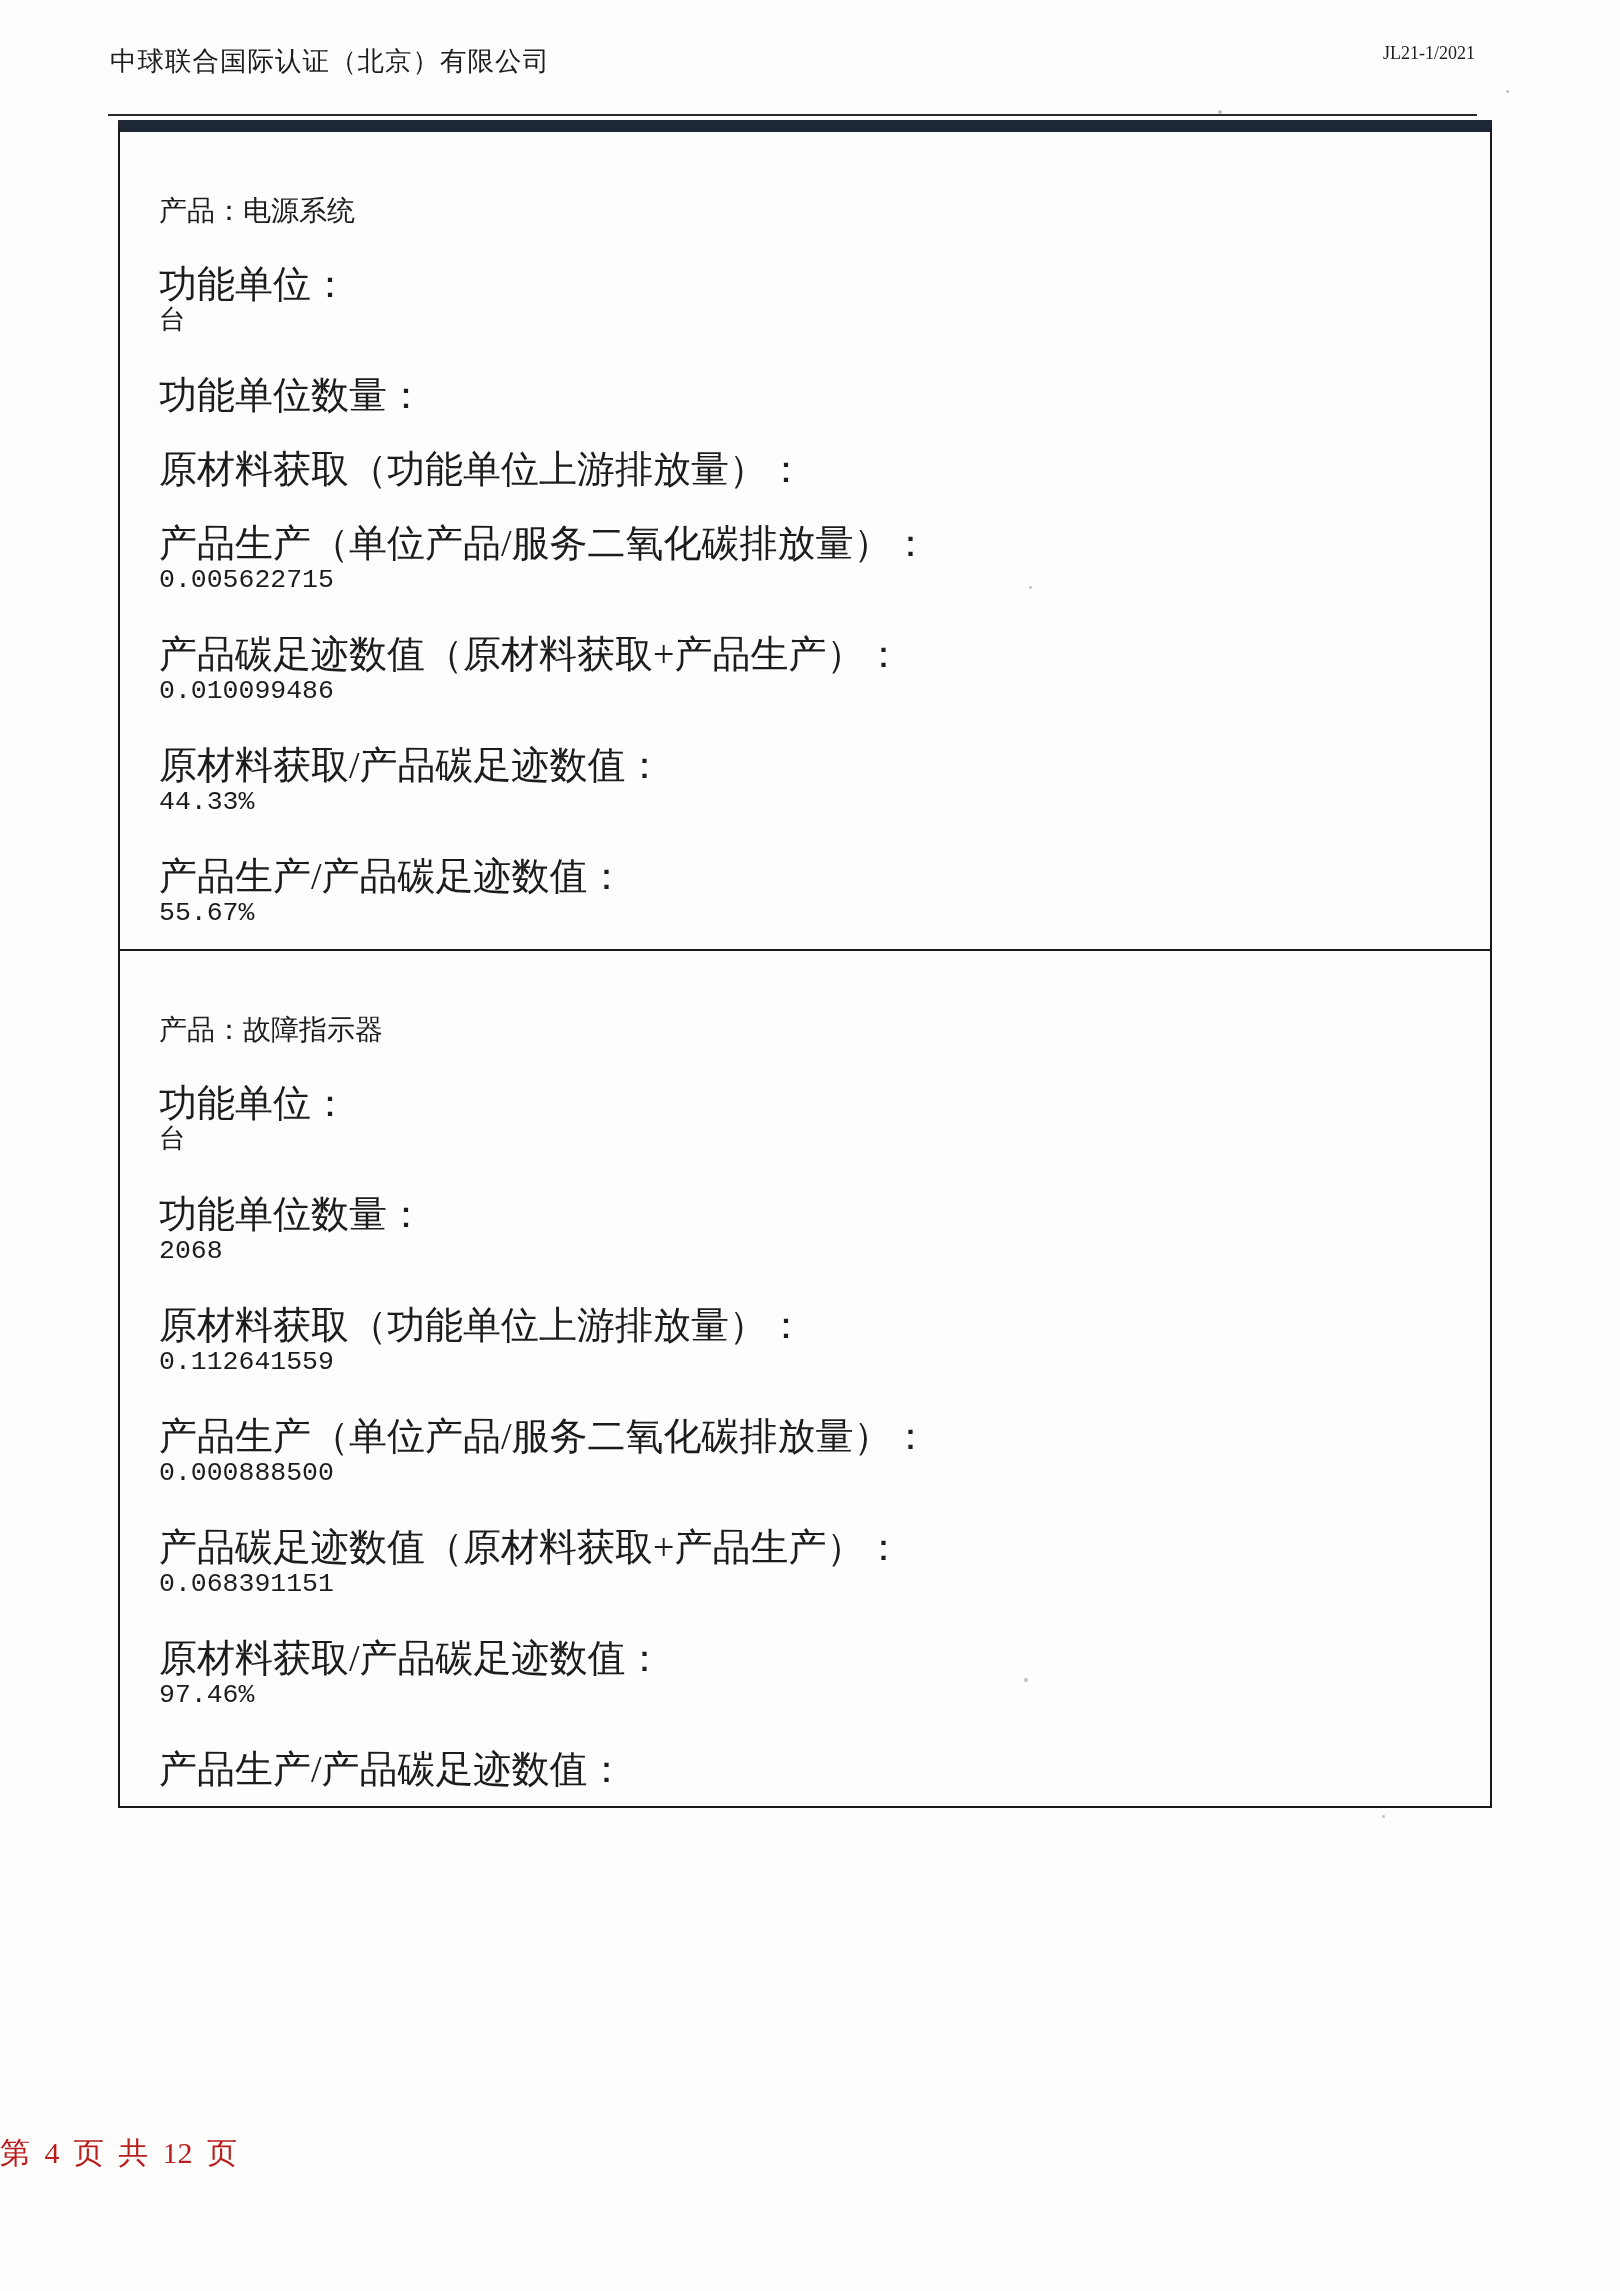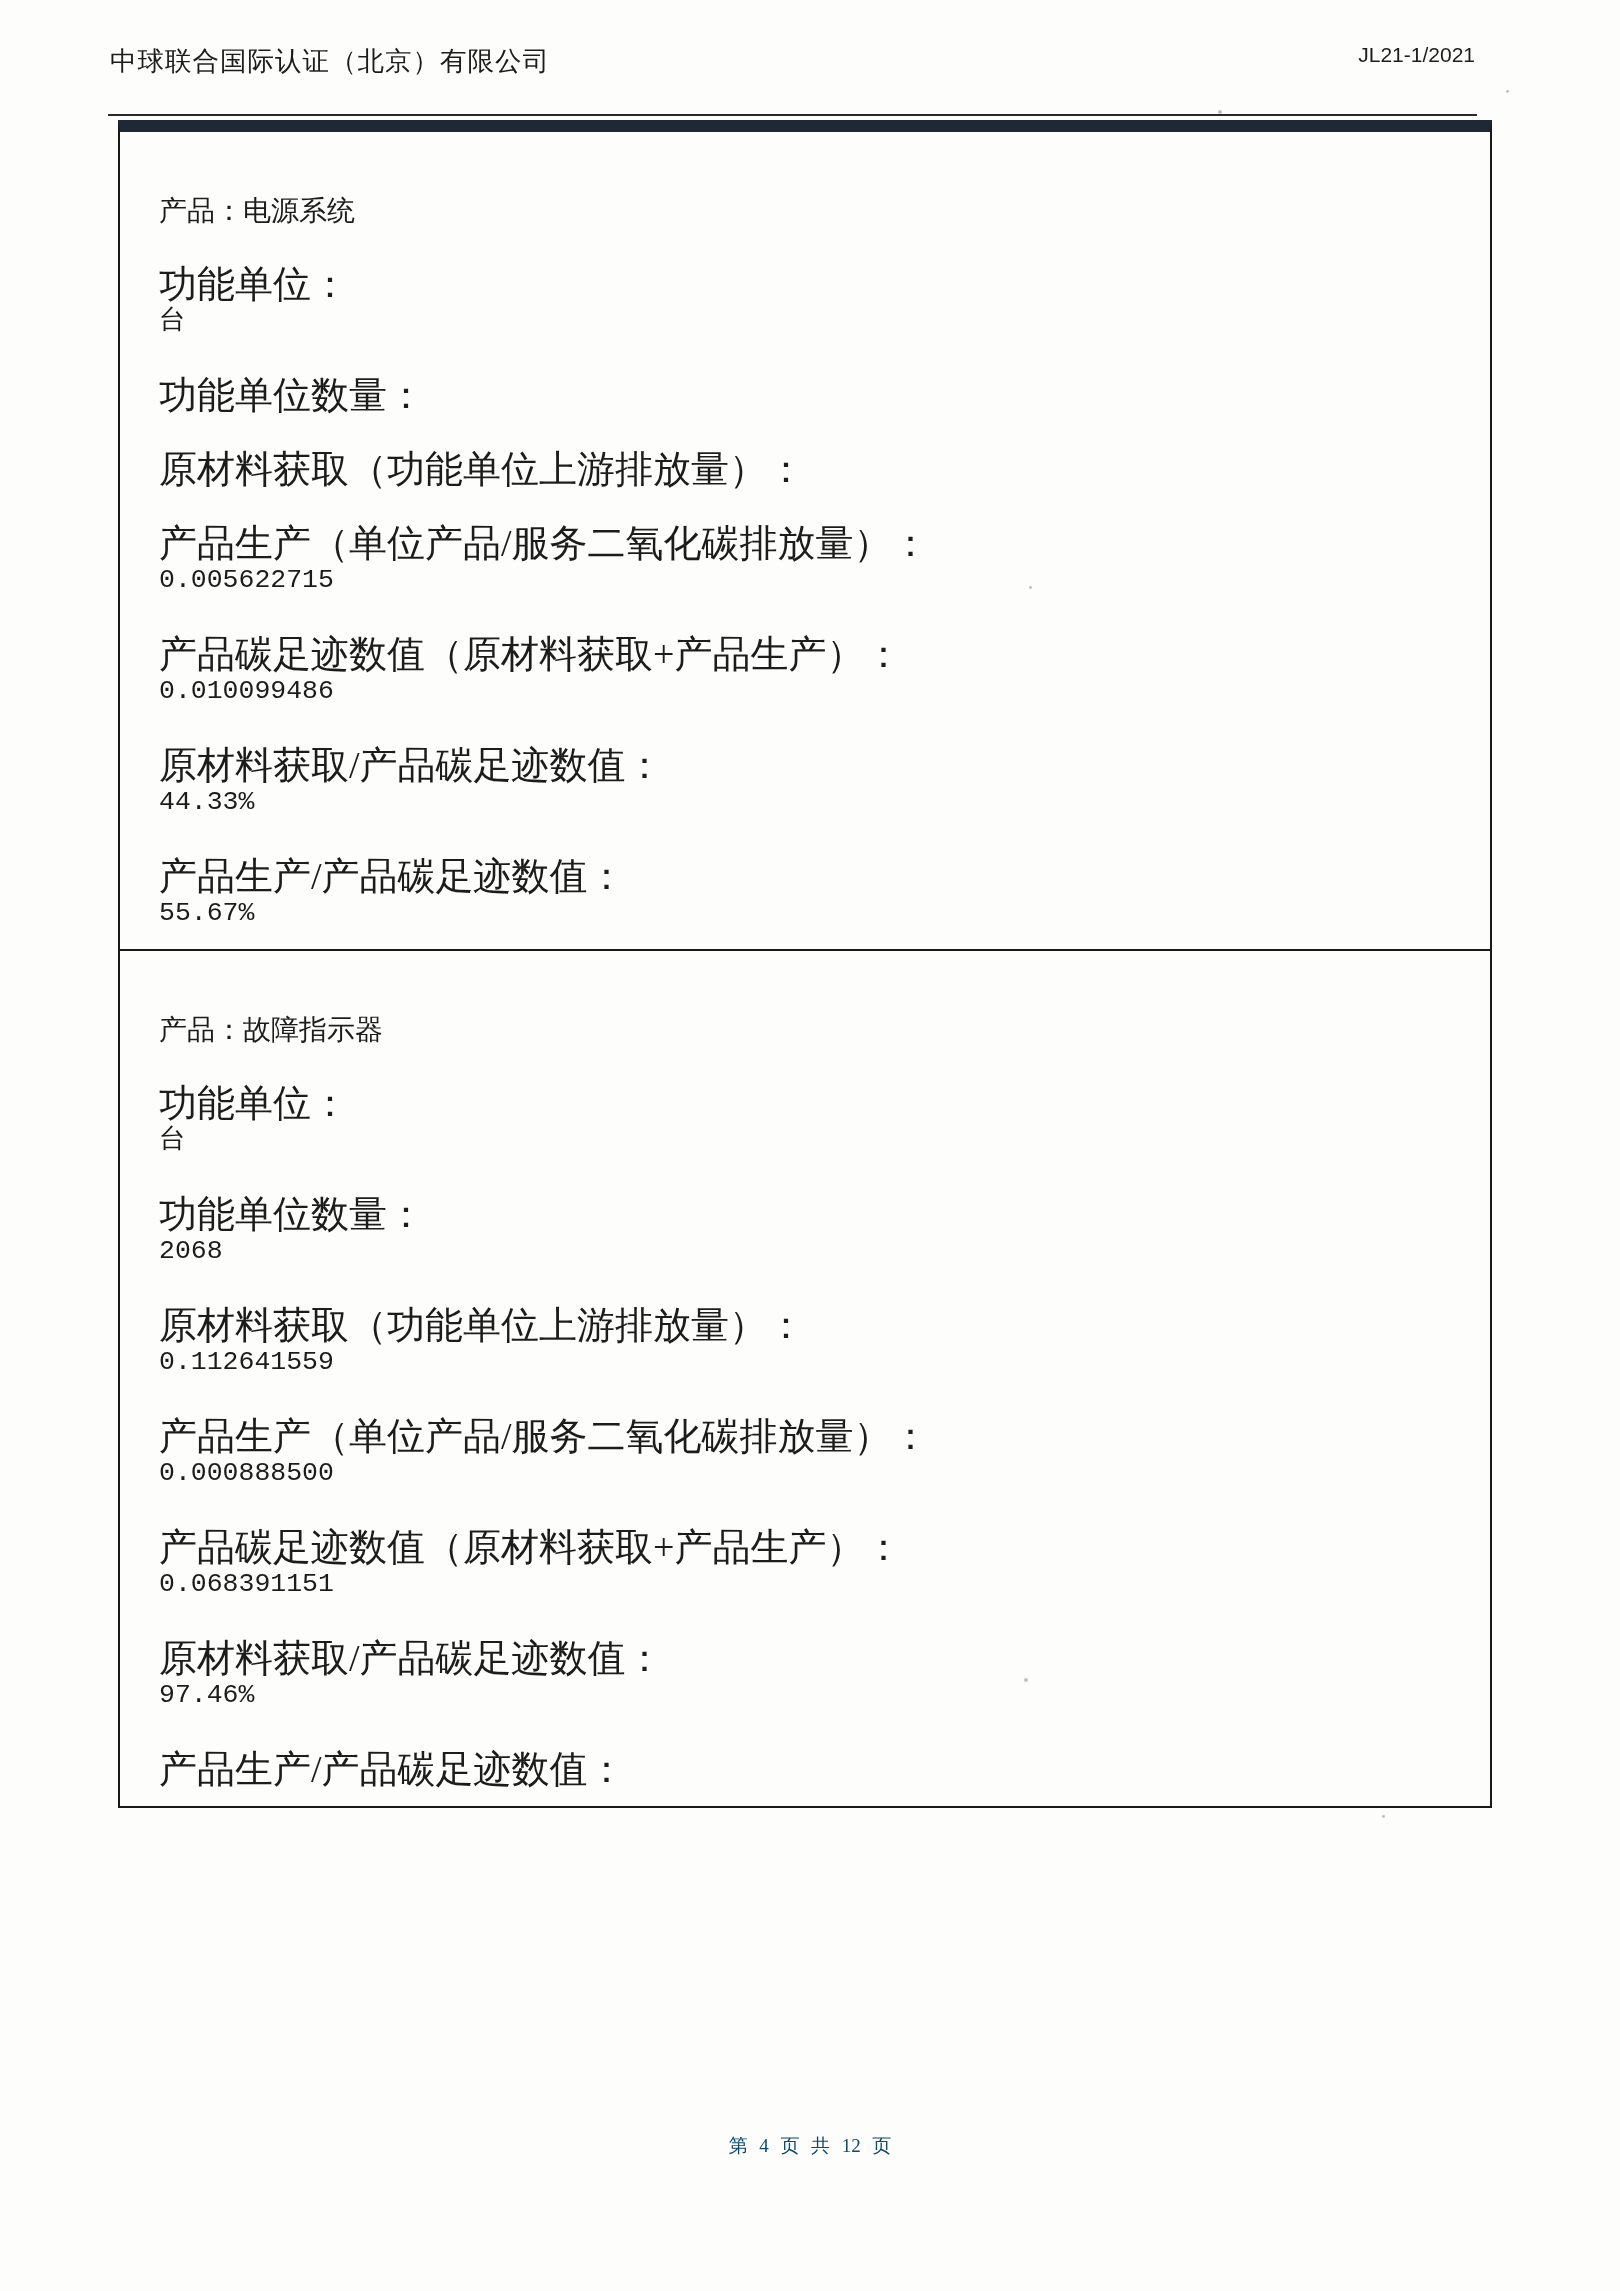--- a/index.html
+++ b/index.html
@@ -22,22 +22,22 @@
     top: 43px;
     display: flex;
     justify-content: space-between;
     align-items: flex-start;
   }
   .header-company {
     font-size: 26.5px;
     letter-spacing: 1px;
   }
   .header-code {
-    font-size: 21px;
-    font-family: Liberation Sans, sans-serif;
+    font-size: 18px;
+    font-family: Liberation Serif, serif;
     letter-spacing: 0px;
   }
   .header-rule {
     position: absolute;
     left: 108px;
     right: 143px;
     top: 114px;
     border-bottom: 2.9px solid #2a2a2a;
   }
   .doc-box {
@@ -69,24 +69,24 @@
     font-size: 26.5px;
   }
   .section-divider {
     border-top: 2.9px solid #191919;
   }
   .footer {
     position: absolute;
     top: 2133px;
     left: 0;
     width: 100%;
-    text-align: center;
-    font-size: 19px;
+    text-align: left;
+    font-size: 30px;
     word-spacing: 6.9px;
-    color: #0c4a6e;
+    color: #b91c1c;
   }
   .speck {
     position: absolute;
     border-radius: 50%;
     background: rgba(40,40,40,0.28);
   }
 </style>
 </head>
 <body>
 

